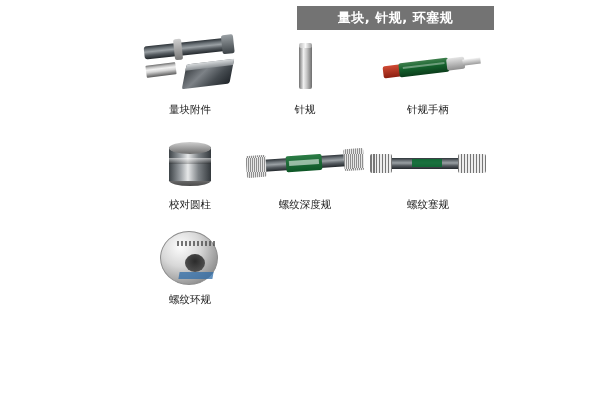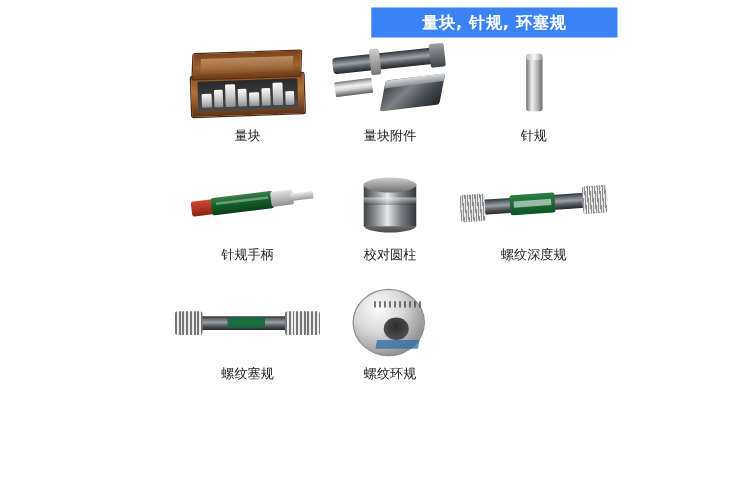--- a/index.html
+++ b/index.html
@@ -14,21 +14,21 @@
     position: relative;
     width: 600px; height: 400px;
     background: #ffffff;
   }
 
   
   .header-bar {
     position: absolute;
     left: 297px; top: 6px;
     width: 197px; height: 24px;
-    background: #3b82f6;
+    background: #737373;
     display: flex; align-items: center; justify-content: center;
   }
   .header-bar .title {
     color: #ffffff;
     font-size: 13px;
     font-weight: bold;
     letter-spacing: 0.5px;
     white-space: nowrap;
   }
 
@@ -369,43 +369,20 @@
 <body>
 
 <div id="page">
 
   <div class="header-bar">
     <span class="title">量块, 针规, 环塞规</span>
   </div>
 
   <div class="grid">
 
-    <div class="cell">
-      <div class="thumb">
-        <div class="woodcase">
-          <div class="base">
-              <div class="felt"></div>
-            <div class="blocks">
-                <i class="s"></i>
-                <i class="m"></i>
-                <i></i>
-                <i class="m"></i>
-                <i class="s"></i>
-                <i class="m"></i>
-                <i></i>
-                <i class="s"></i>
-              </div>
-          </div>
-          <div class="lid">
-              <div class="lid-inner"></div>
-            </div>
-        </div>
-      </div>
-      <div class="caption">量块</div>
-    </div>
 
     <div class="cell">
       <div class="thumb">
         <div class="acc">
           <div class="holder dark-h">
               <div class="knob"></div>
               <div class="jaw"></div>
             </div>
           <div class="blk1 metal-h"></div>
           <div class="blk2"></div>

